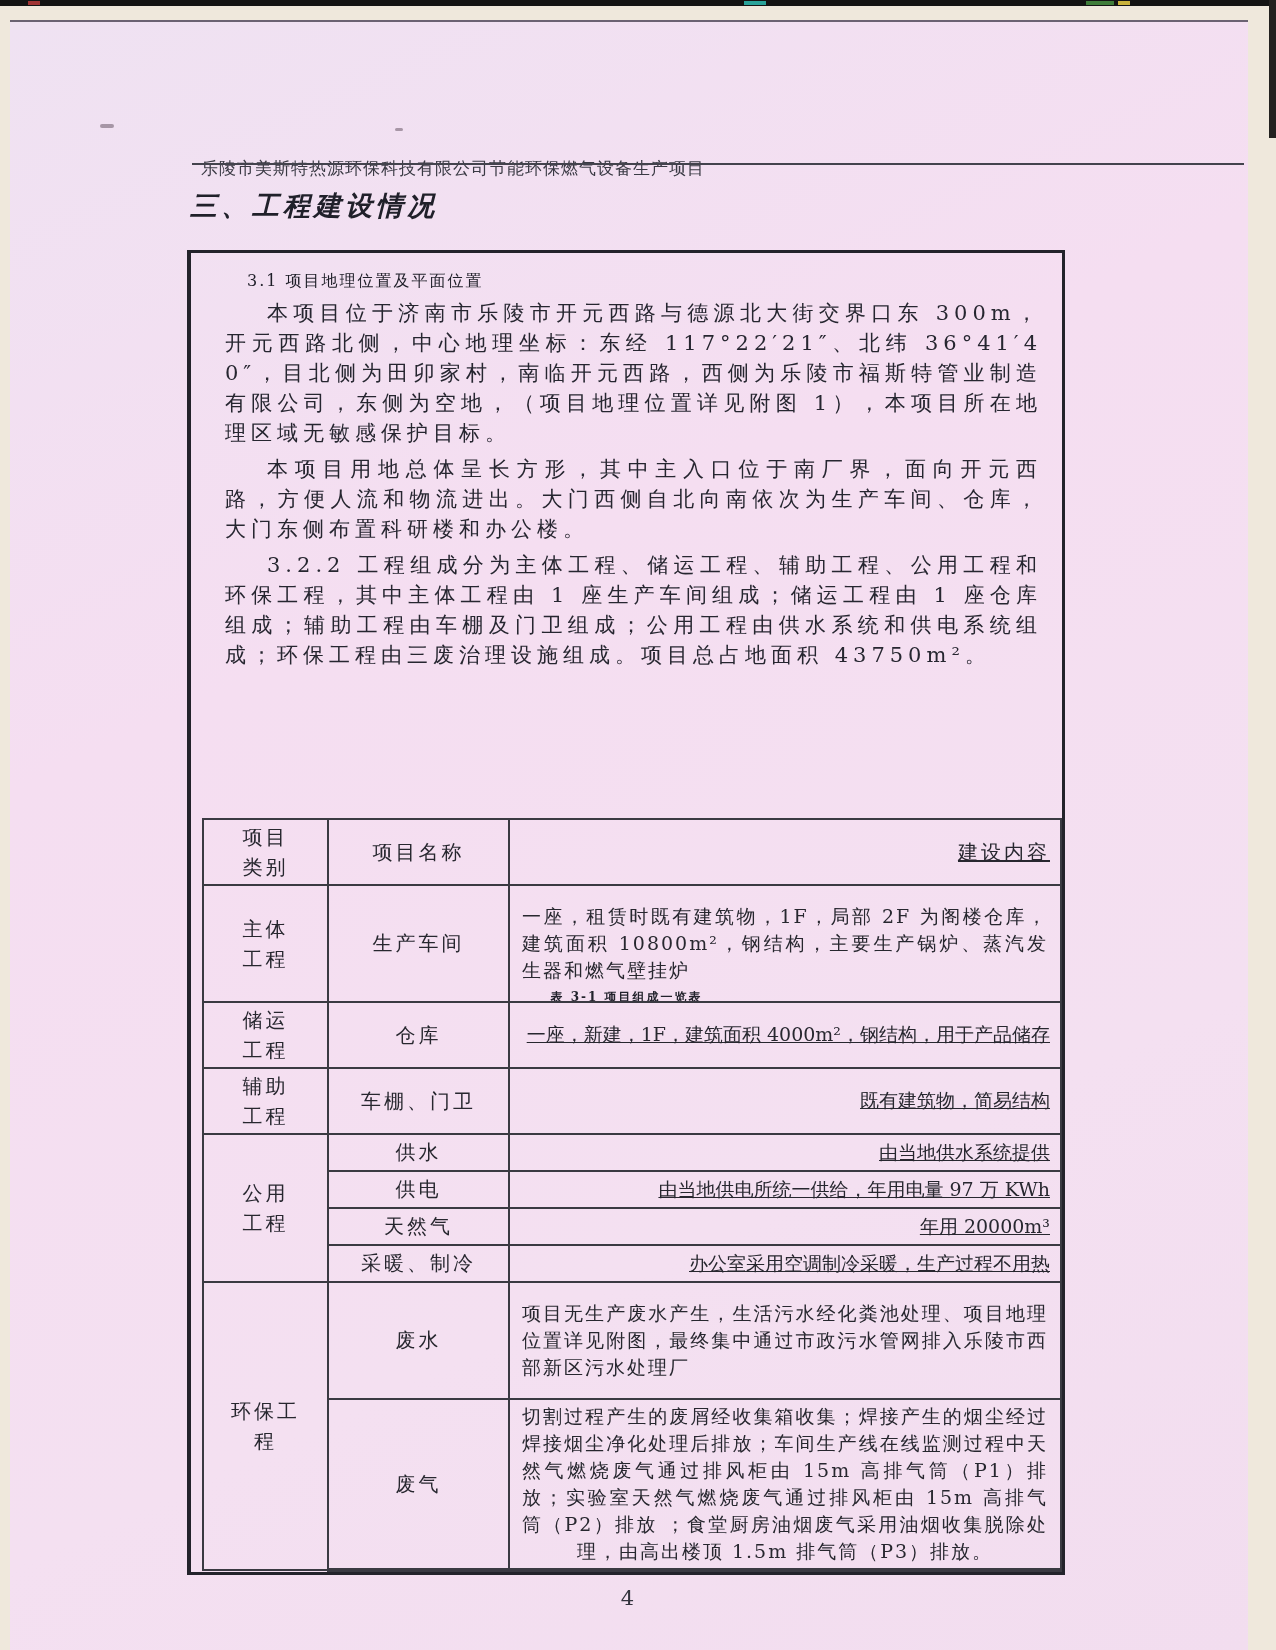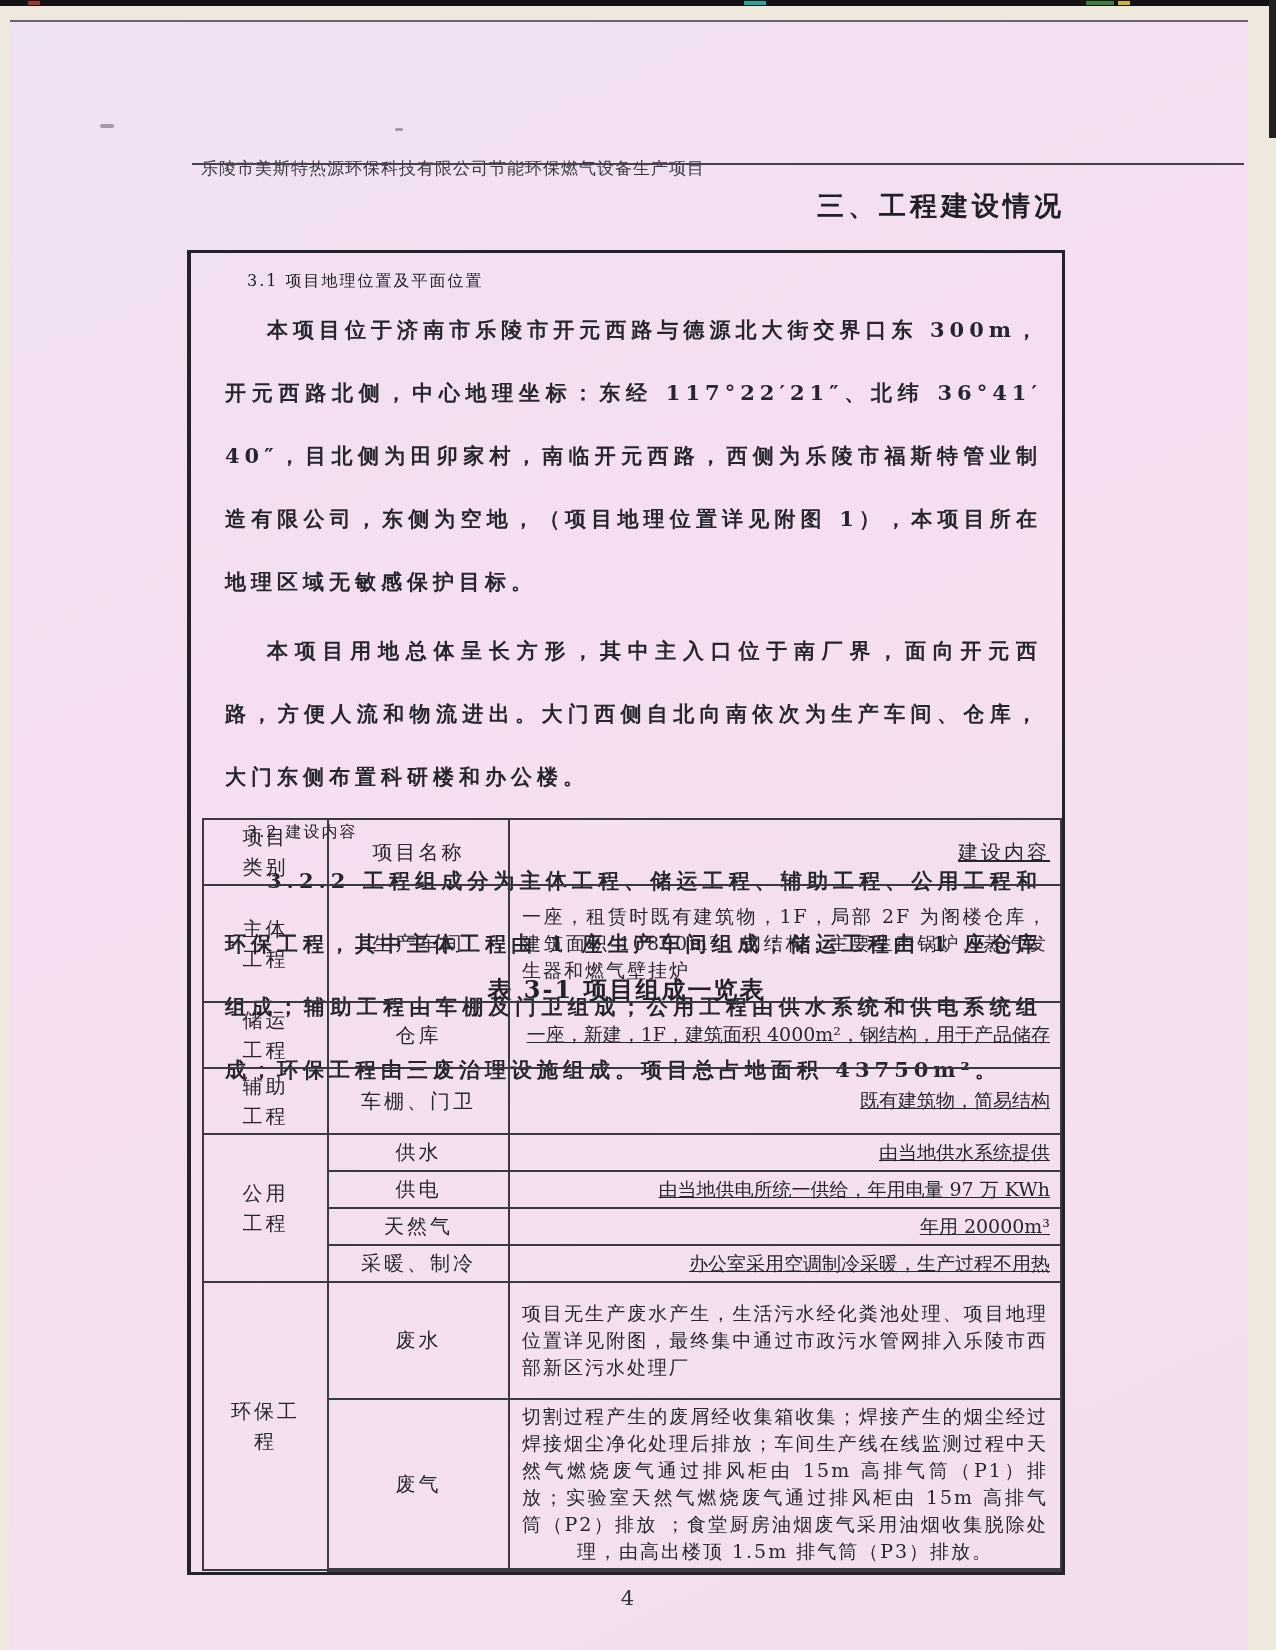--- a/index.html
+++ b/index.html
@@ -22,42 +22,42 @@
   .dash.yellow{left:1118px;width:12px;background:#c9b23c;}
   .scan-right-edge{position:absolute;right:0;top:0;width:7px;height:138px;background:#23211f;z-index:5;}
   .speck{position:absolute;background:#6a5a68;border-radius:2px;opacity:.55;}
 
   .running-header{
     position:absolute;left:201px;top:133px;font-size:17px;letter-spacing:1px;
     color:#3a3a44;z-index:2;margin-top:24px;
   }
   .header-rule{position:absolute;left:192px;top:163px;width:1052px;height:2px;background:#43434d;z-index:2;}
   .page-title{
-    position:absolute;left:190px;top:188px;width:875px;text-align:right;
-    font-size:27px;font-weight:bold;letter-spacing:4px;color:#20202a;z-index:2;
+    position:absolute;left:190px;top:188px;width:875px;text-align:left;
+    font-size:27px;font-weight:bold;letter-spacing:4px;color:#20202a;z-index:2;font-style:italic;
   }
 
   .content-box{
     position:absolute;left:187px;top:250px;width:878px;height:1325px;
     border:3px solid #23232b;border-left-width:4px;box-sizing:border-box;
     padding:10px 20px 0 34px;z-index:2;
   }
   .sec-heading{
     font-size:16px;font-weight:normal;color:#1d1d27;letter-spacing:2px;
     margin:8px 0 0 22px;
   }
   .para{
-    font-size:21px;line-height:63px;margin:6px 0 0 0;
+    font-size:21px;line-height:30px;margin:6px 0 0 0;
     text-indent:2em;text-align:justify;word-break:break-all;
-    letter-spacing:5px;color:#262630;font-weight:bold;
+    letter-spacing:5px;color:#262630;
   }
 
   .table-caption{
     position:absolute;left:0;right:0;bottom:566px;text-align:center;
-    font-size:24px;font-weight:bold;letter-spacing:2px;color:#22222c;
+    font-size:12px;font-weight:bold;letter-spacing:2px;color:#22222c;
   }
   table.proj-table{
     position:absolute;left:11px;right:0;bottom:0;
     border-collapse:collapse;table-layout:fixed;width:calc(100% - 11px);
     background:transparent;
   }
   .proj-table td{
     border:2px solid #3a3a42;vertical-align:middle;
     font-size:19px;color:#27272f;padding:2px 10px;
     overflow:hidden;
@@ -101,21 +101,20 @@
 <div class="header-rule"></div>
 
 <div class="page-title">三、工程建设情况</div>
 
 <div class="content-box">
 
   <div class="sec-heading">3.1 项目地理位置及平面位置</div>
   <div class="para">本项目位于济南市乐陵市开元西路与德源北大街交界口东 300m，开元西路北侧，中心地理坐标：东经 117°22′21″、北纬 36°41′40″，目北侧为田卯家村，南临开元西路，西侧为乐陵市福斯特管业制造有限公司，东侧为空地，（项目地理位置详见附图 1），本项目所在地理区域无敏感保护目标。</div>
   <div class="para">本项目用地总体呈长方形，其中主入口位于南厂界，面向开元西路，方便人流和物流进出。大门西侧自北向南依次为生产车间、仓库，大门东侧布置科研楼和办公楼。</div>
 
-  <div class="sec-heading" style="margin-top:14px;">3.2 建设内容</div>
   <div class="para">3.2.2  工程组成分为主体工程、储运工程、辅助工程、公用工程和环保工程，其中主体工程由 1 座生产车间组成；储运工程由 1 座仓库组成；辅助工程由车棚及门卫组成；公用工程由供水系统和供电系统组成；环保工程由三废治理设施组成。项目总占地面积 43750m²。</div>
 
   <div class="table-caption">表 3-1 项目组成一览表</div>
 
   <table class="proj-table">
     <tbody>
         <tr class="h-head">
       <td class="c-cat cat pre">项目
 类别</td>
       <td class="c-name name">项目名称</td>

